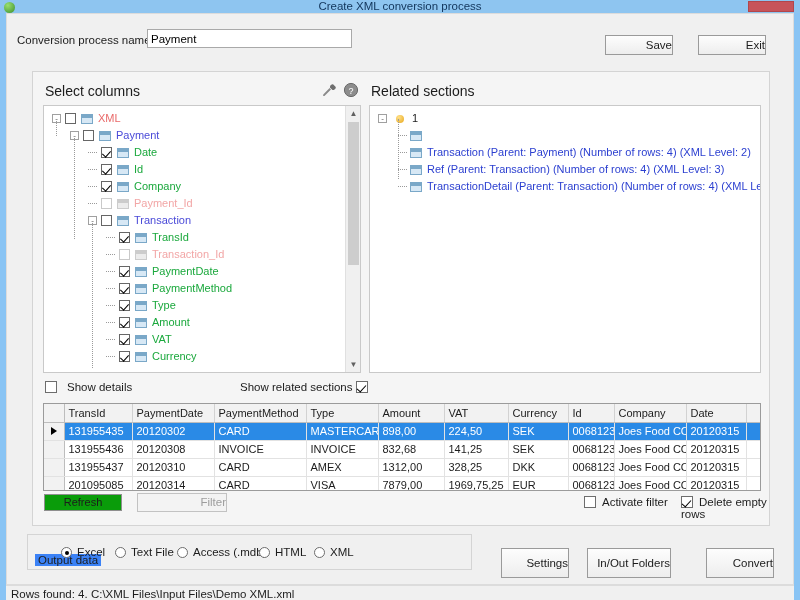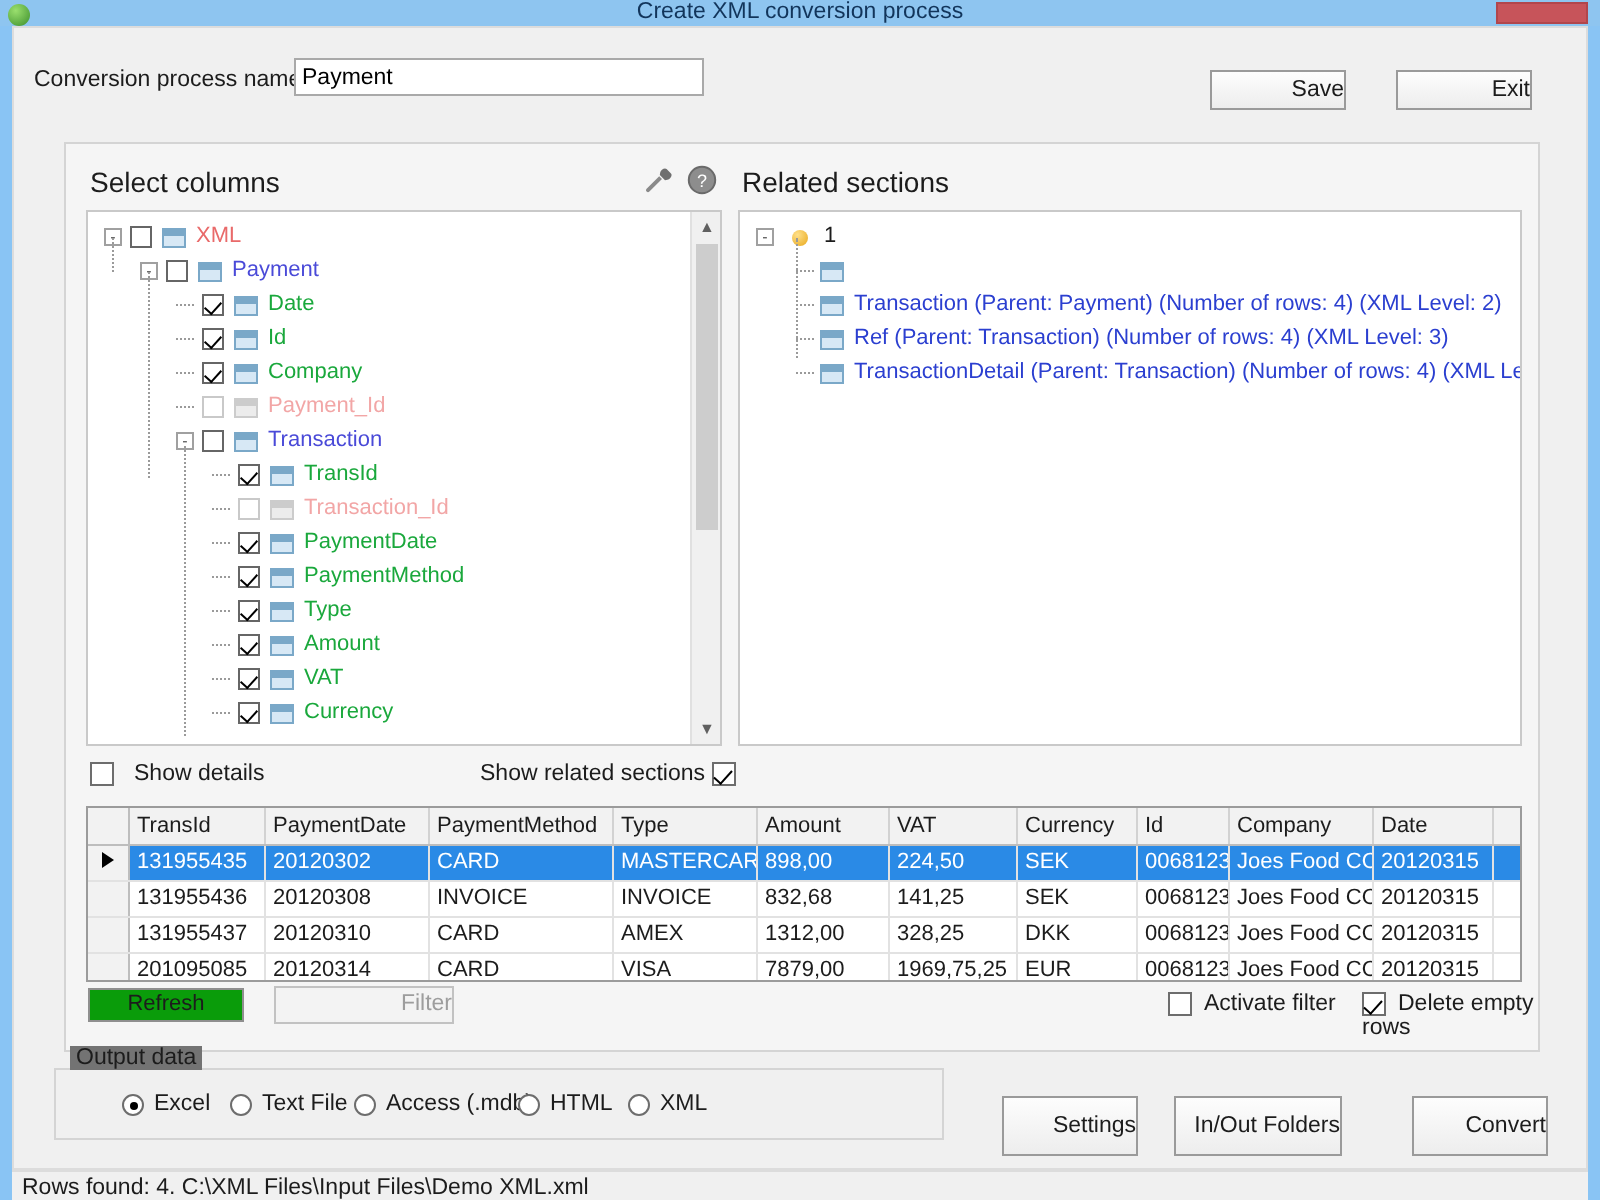--- a/index.html
+++ b/index.html
@@ -243,22 +243,22 @@
   }
   #activate-filter-row { position: absolute; left: 551px; top: 424px; font-size: 11.5px; }
   #delete-empty-row { position: absolute; left: 648px; top: 424px; font-size: 11.5px; }
 
   
   #output-group {
     position: absolute; left: 20px; top: 520px; width: 445px; height: 36px;
     border: 1px solid #d4d4d4;
   }
   #output-legend {
-    position: absolute; left: 28px; top: 509px;
-    background: #737373; padding: 0 3px; font-size: 11.5px;
+    position: absolute; left: 28px; top: 540px;
+    background: #3b82f6; padding: 0 3px; font-size: 11.5px;
   }
   .radio-item { position: absolute; top: 12px; font-size: 11.5px; }
   .radio {
     position: absolute; left: 0; top: 1px;
     width: 11px; height: 11px; border-radius: 50%;
     border: 1px solid #6d6d6d; background: #fff;
   }
   .radio.on::after {
     content: "";
     position: absolute; left: 2.5px; top: 2.5px;

